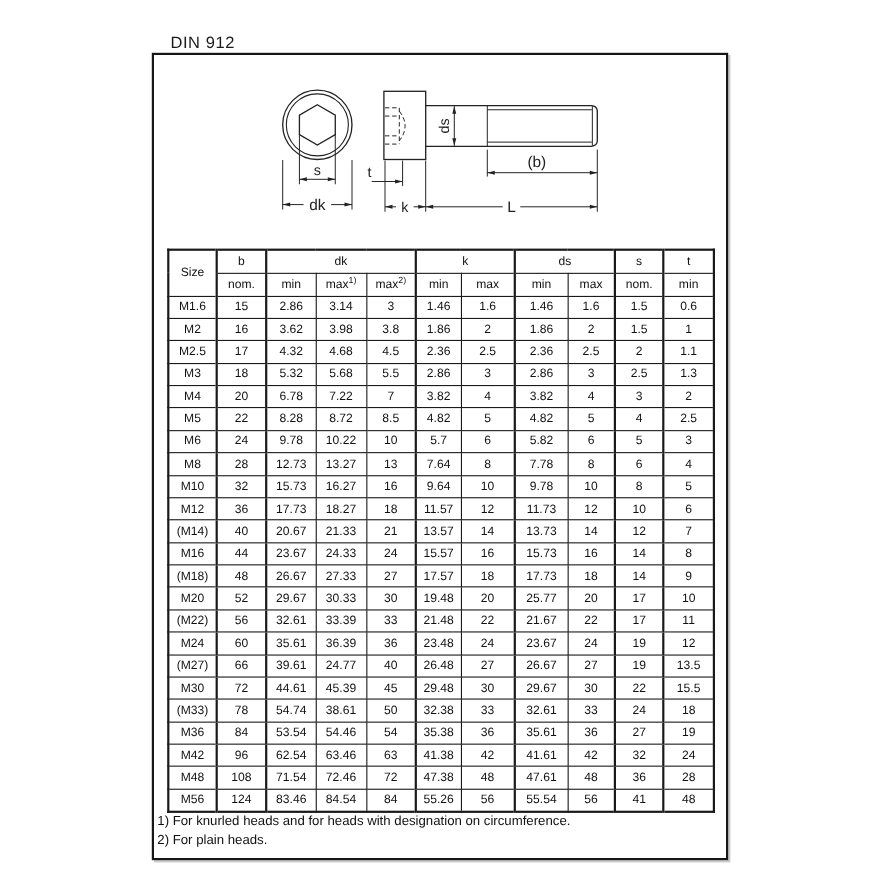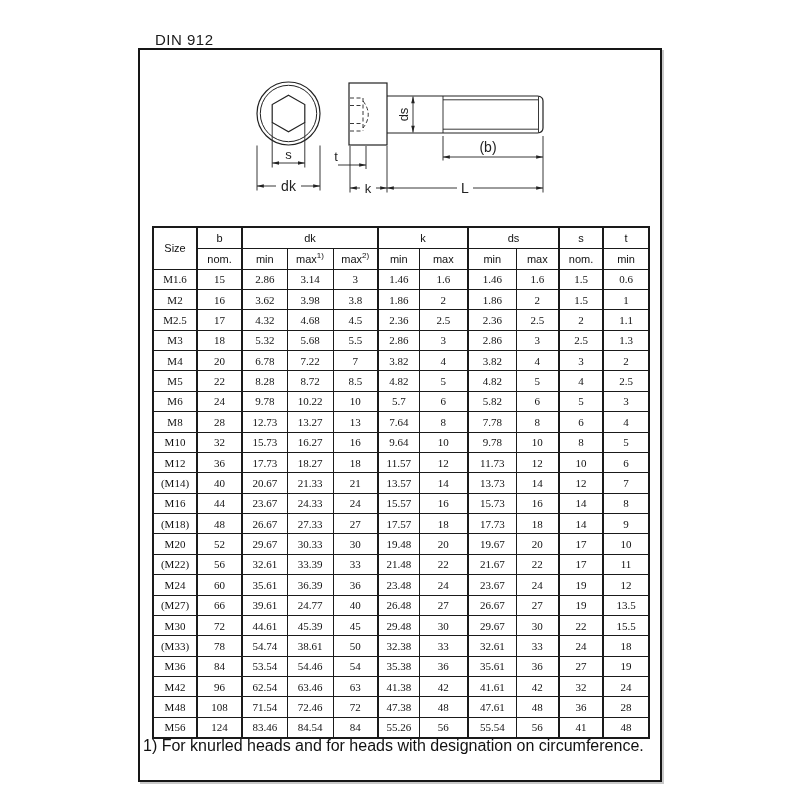--- a/index.html
+++ b/index.html
@@ -11,23 +11,23 @@
   #diagram{position:absolute;left:0;top:0;width:800px;height:800px;pointer-events:none;}
   #diagram text{fill:#222;font-family:"Liberation Sans", sans-serif;}
   #tablewrap{position:absolute;left:152px;top:226px;}
   table{border-collapse:collapse;table-layout:fixed;width:496px;
         font-size:11px;color:#111;}
   th,td{border:1px solid #1a1a1a;font-weight:normal;text-align:center;
         vertical-align:middle;padding:0;overflow:hidden;white-space:nowrap;}
   table{border:2px solid #1a1a1a;}
   th.g, td.g{border-left-width:2px;}
   thead tr{height:21px;}
-  tbody tr{height:20.39px;font-family:Liberation Serif, serif;}
+  tbody tr{height:20.39px;}
   sup{font-size:8px;vertical-align:super;line-height:0;}
-  #footnotes{position:absolute;left:143px;top:738px;font-size:16px;line-height:16.5px;color:#111;}
+  #footnotes{position:absolute;left:143px;top:738px;font-size:12px;line-height:16.5px;color:#111;}
 </style>
 </head>
 <body>
 
 <div id="page">
 
   <div id="title">DIN 912</div>
 
   <div id="frame"></div>
 
@@ -326,21 +326,21 @@
             <td class="g">9</td>
           </tr>
           <tr>
             <td>M20</td>
             <td class="g">52</td>
             <td class="g">29.67</td>
             <td>30.33</td>
             <td>30</td>
             <td class="g">19.48</td>
             <td>20</td>
-            <td class="g">19.67</td>
+            <td class="g">25.77</td>
             <td>20</td>
             <td class="g">17</td>
             <td class="g">10</td>
           </tr>
           <tr>
             <td>(M22)</td>
             <td class="g">56</td>
             <td class="g">32.61</td>
             <td>33.39</td>
             <td>33</td>
@@ -454,15 +454,16 @@
             <td>56</td>
             <td class="g">41</td>
             <td class="g">48</td>
           </tr>
         </tbody>
     </table>
   </div>
 
   <div id="footnotes">
     <div>1) For knurled heads and for heads with designation on circumference.</div>
+    <div>2) For plain heads.</div>
   </div>
 
 </div>
 
 </body></html>

